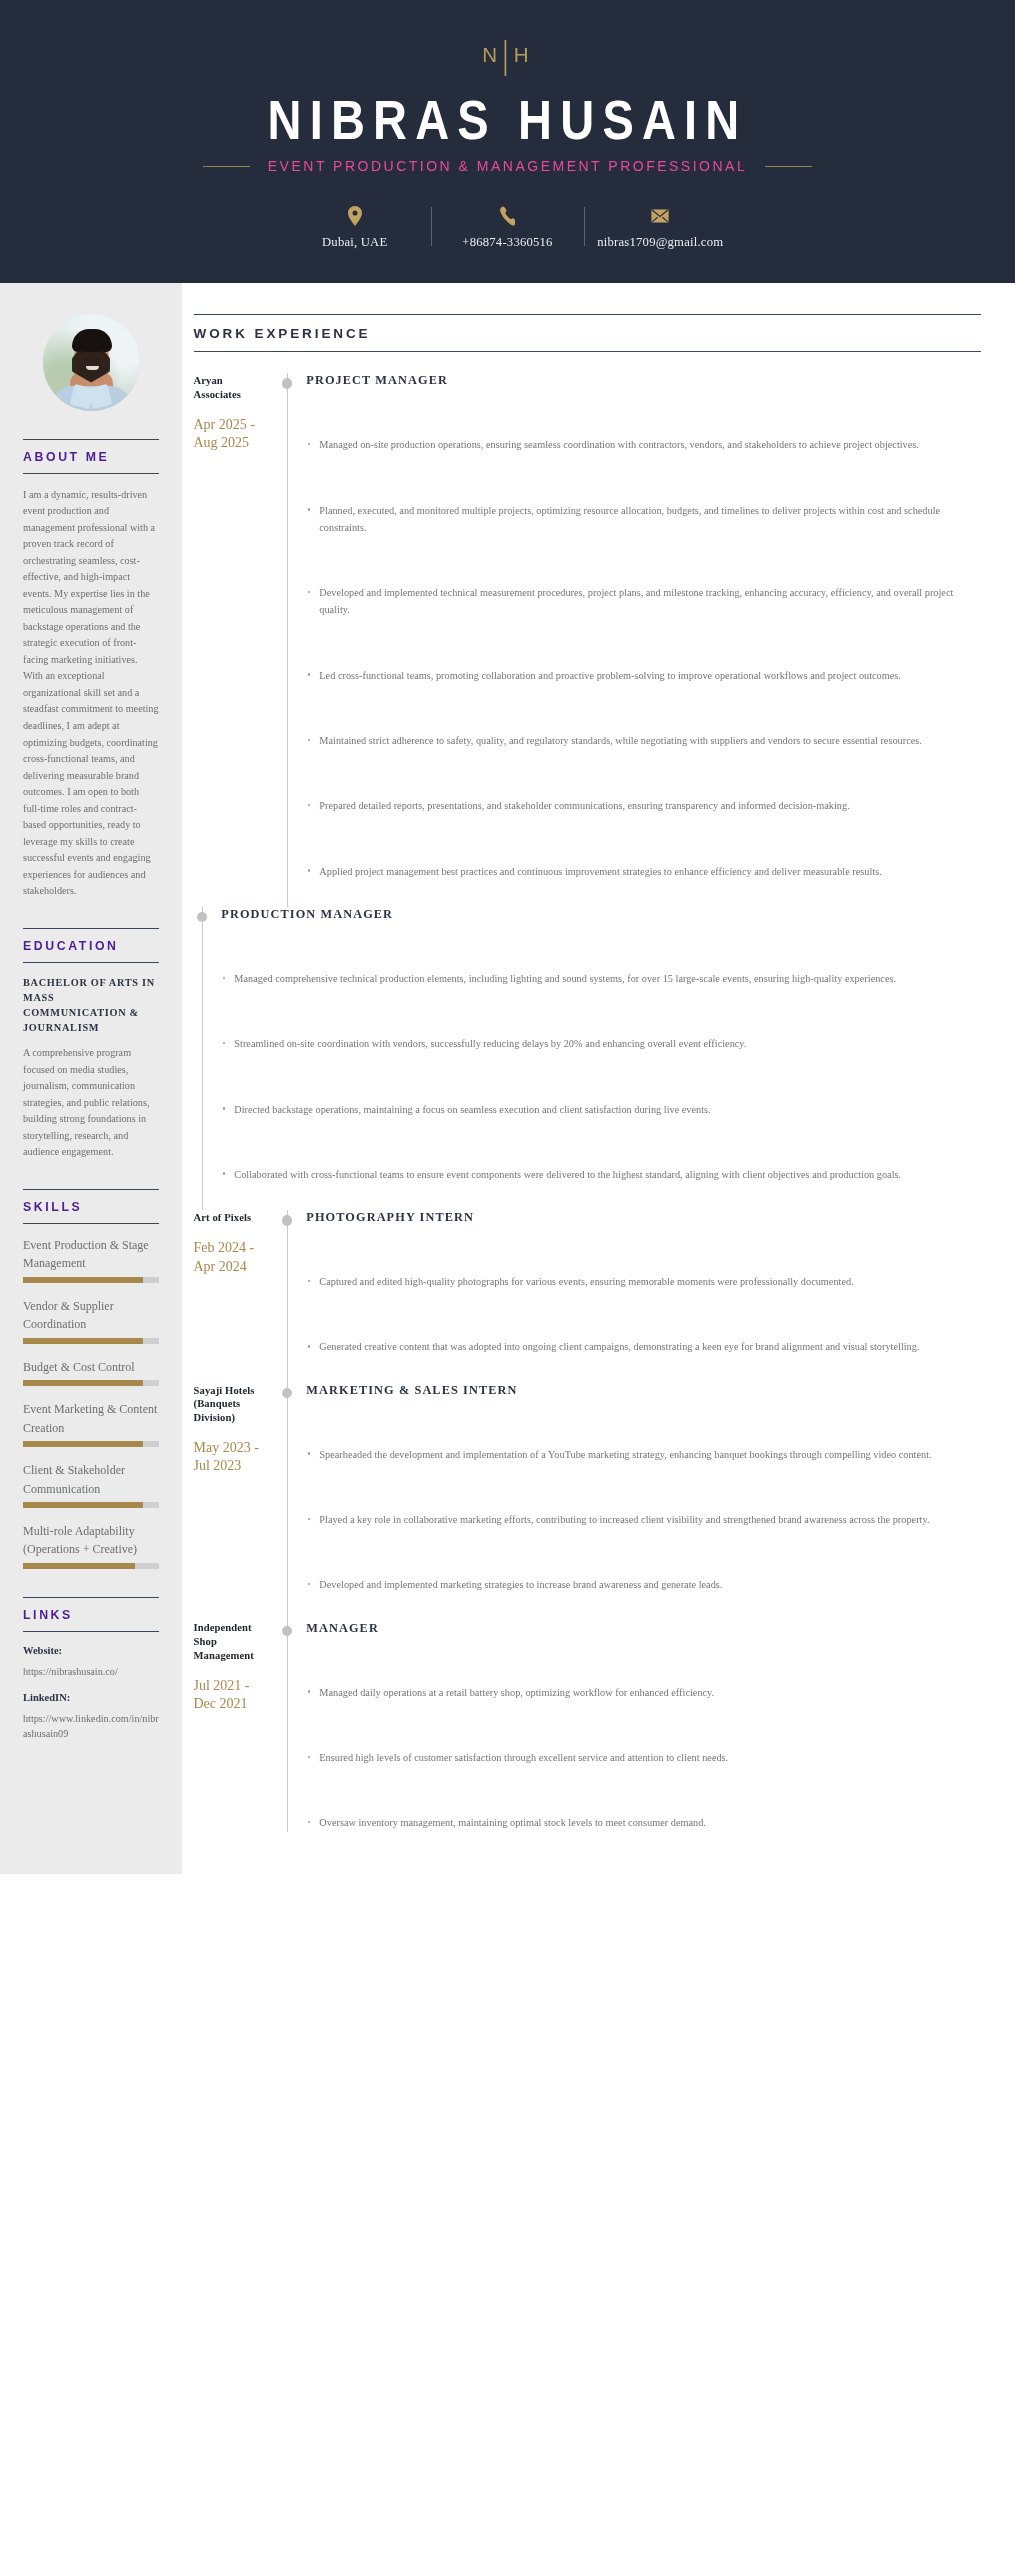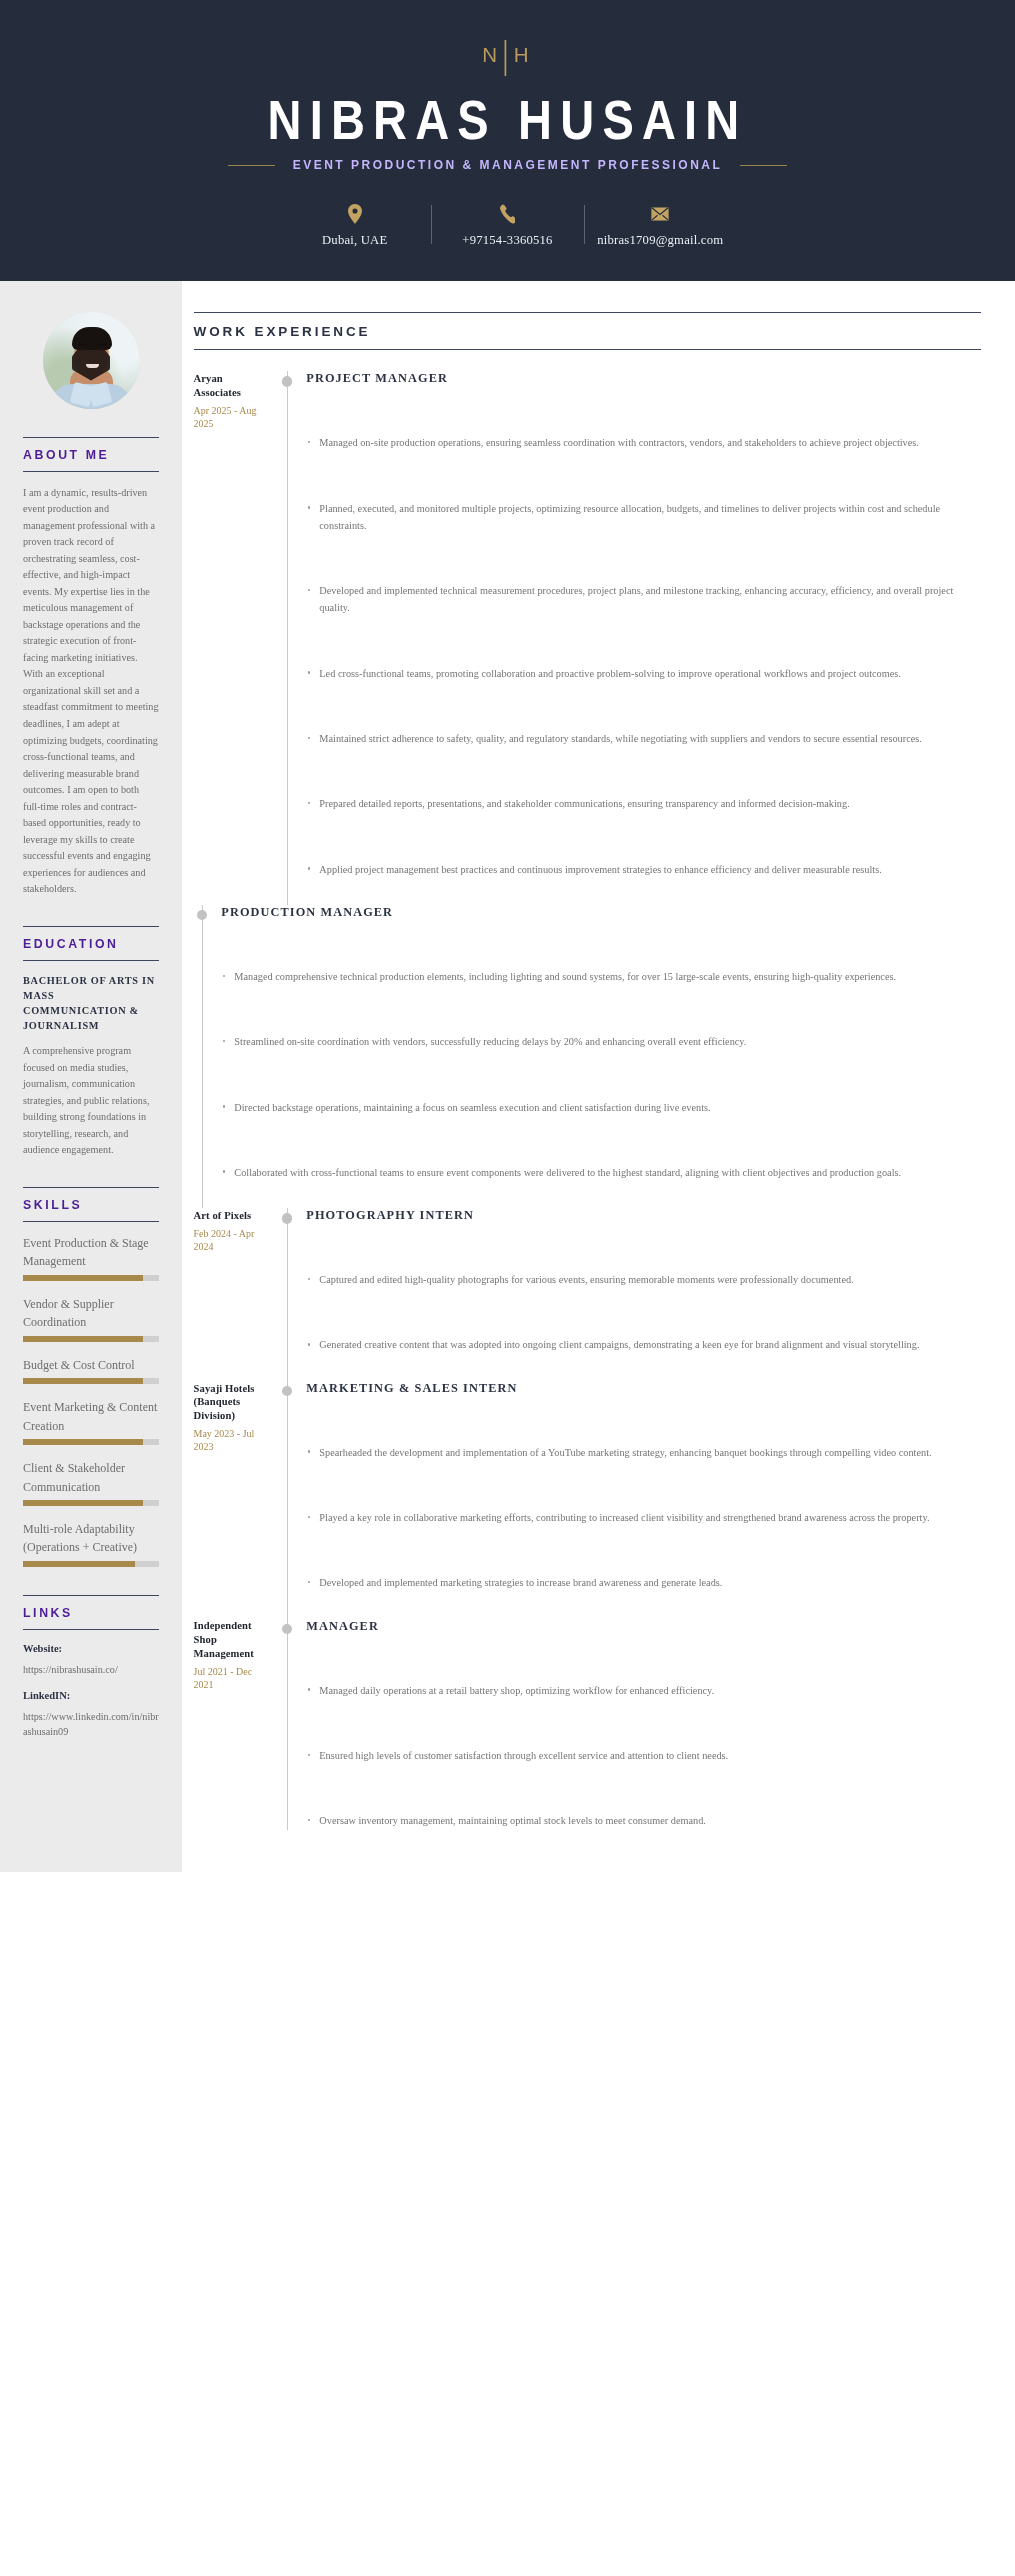--- a/index.html
+++ b/index.html
@@ -46,24 +46,24 @@
   }
   .subtitle-row {
     display: flex;
     align-items: center;
     justify-content: center;
     gap: 18px;
     margin-top: 19.7px;
   }
   .subtitle-line { width: 47px; height: 0.8px; background: #9a8150; }
   .subtitle {
-    color: #c4b5fd;
+    color: #ec4899;
     font-family: "Liberation Sans", sans-serif;
-    font-size: 12px;
-    font-weight: 700;
+    font-size: 14px;
+    font-weight: 400;
     letter-spacing: 2.5px;
     white-space: nowrap;
   }
   .contact-row {
     display: flex;
     justify-content: center;
     align-items: stretch;
     margin-top: 29.5px;
   }
   .contact-item {
@@ -205,23 +205,23 @@
     padding-top: 0.8px;
   }
   .job-company {
     font-weight: 700;
     font-size: 10.6px;
     color: #20252f;
     line-height: 1.28;
     letter-spacing: 0.1px;
   }
   .job-dates {
-    font-size: 10px;
+    font-size: 14px;
     color: #a8894c;
-    margin-top: 5px;
+    margin-top: 15px;
     line-height: 1.3;
   }
   .job-rail {
     flex: 0 0 18px;
     width: 18px;
     position: relative;
   }
   .rail-line {
     position: absolute;
     left: 8.2px; top: 0; bottom: 0;
@@ -290,21 +290,21 @@
         </div>
         <div class="contact-text">Dubai, UAE</div>
       </div>
       <div class="contact-sep"></div>
       <div class="contact-item">
         <div class="contact-icon">
           <svg width="15.6" height="19.7" viewBox="0 0 19 24">
               <path d="M5.2 1.2C4.3.3 3 .4 2.2 1.3L.9 2.8c-.9 1-1.1 2.4-.6 3.7 1.2 3.3 3.2 6.8 5.8 9.8 2.6 3.1 5.6 5.6 8.5 7.1 1.2.6 2.6.4 3.6-.4l1.4-1.2c1-.8 1.1-2.2.3-3.1l-2.6-3c-.8-.9-2.1-1-3-.2l-1 .8c-1.4-.9-2.8-2.1-4.1-3.6-1.3-1.5-2.3-3.1-3-4.6l.9-.7c1-.8 1.1-2.2.3-3.1L5.2 1.2z" fill="#c3a362"></path>
             </svg>
         </div>
-        <div class="contact-text">+97154-3360516</div>
+        <div class="contact-text">+86874-3360516</div>
       </div>
       <div class="contact-sep"></div>
       <div class="contact-item">
         <div class="contact-icon">
           <svg width="18" height="14" viewBox="0 0 22 17">
               <rect x="0.5" y="0.5" width="21" height="16" fill="#c3a362"></rect>
               <path d="M1 1l10 8 10-8" fill="none" stroke="#252d3d" stroke-width="1.6"></path>
               <path d="M1 16l7-6M21 16l-7-6" fill="none" stroke="#252d3d" stroke-width="1.4"></path>
             </svg>
         </div>

